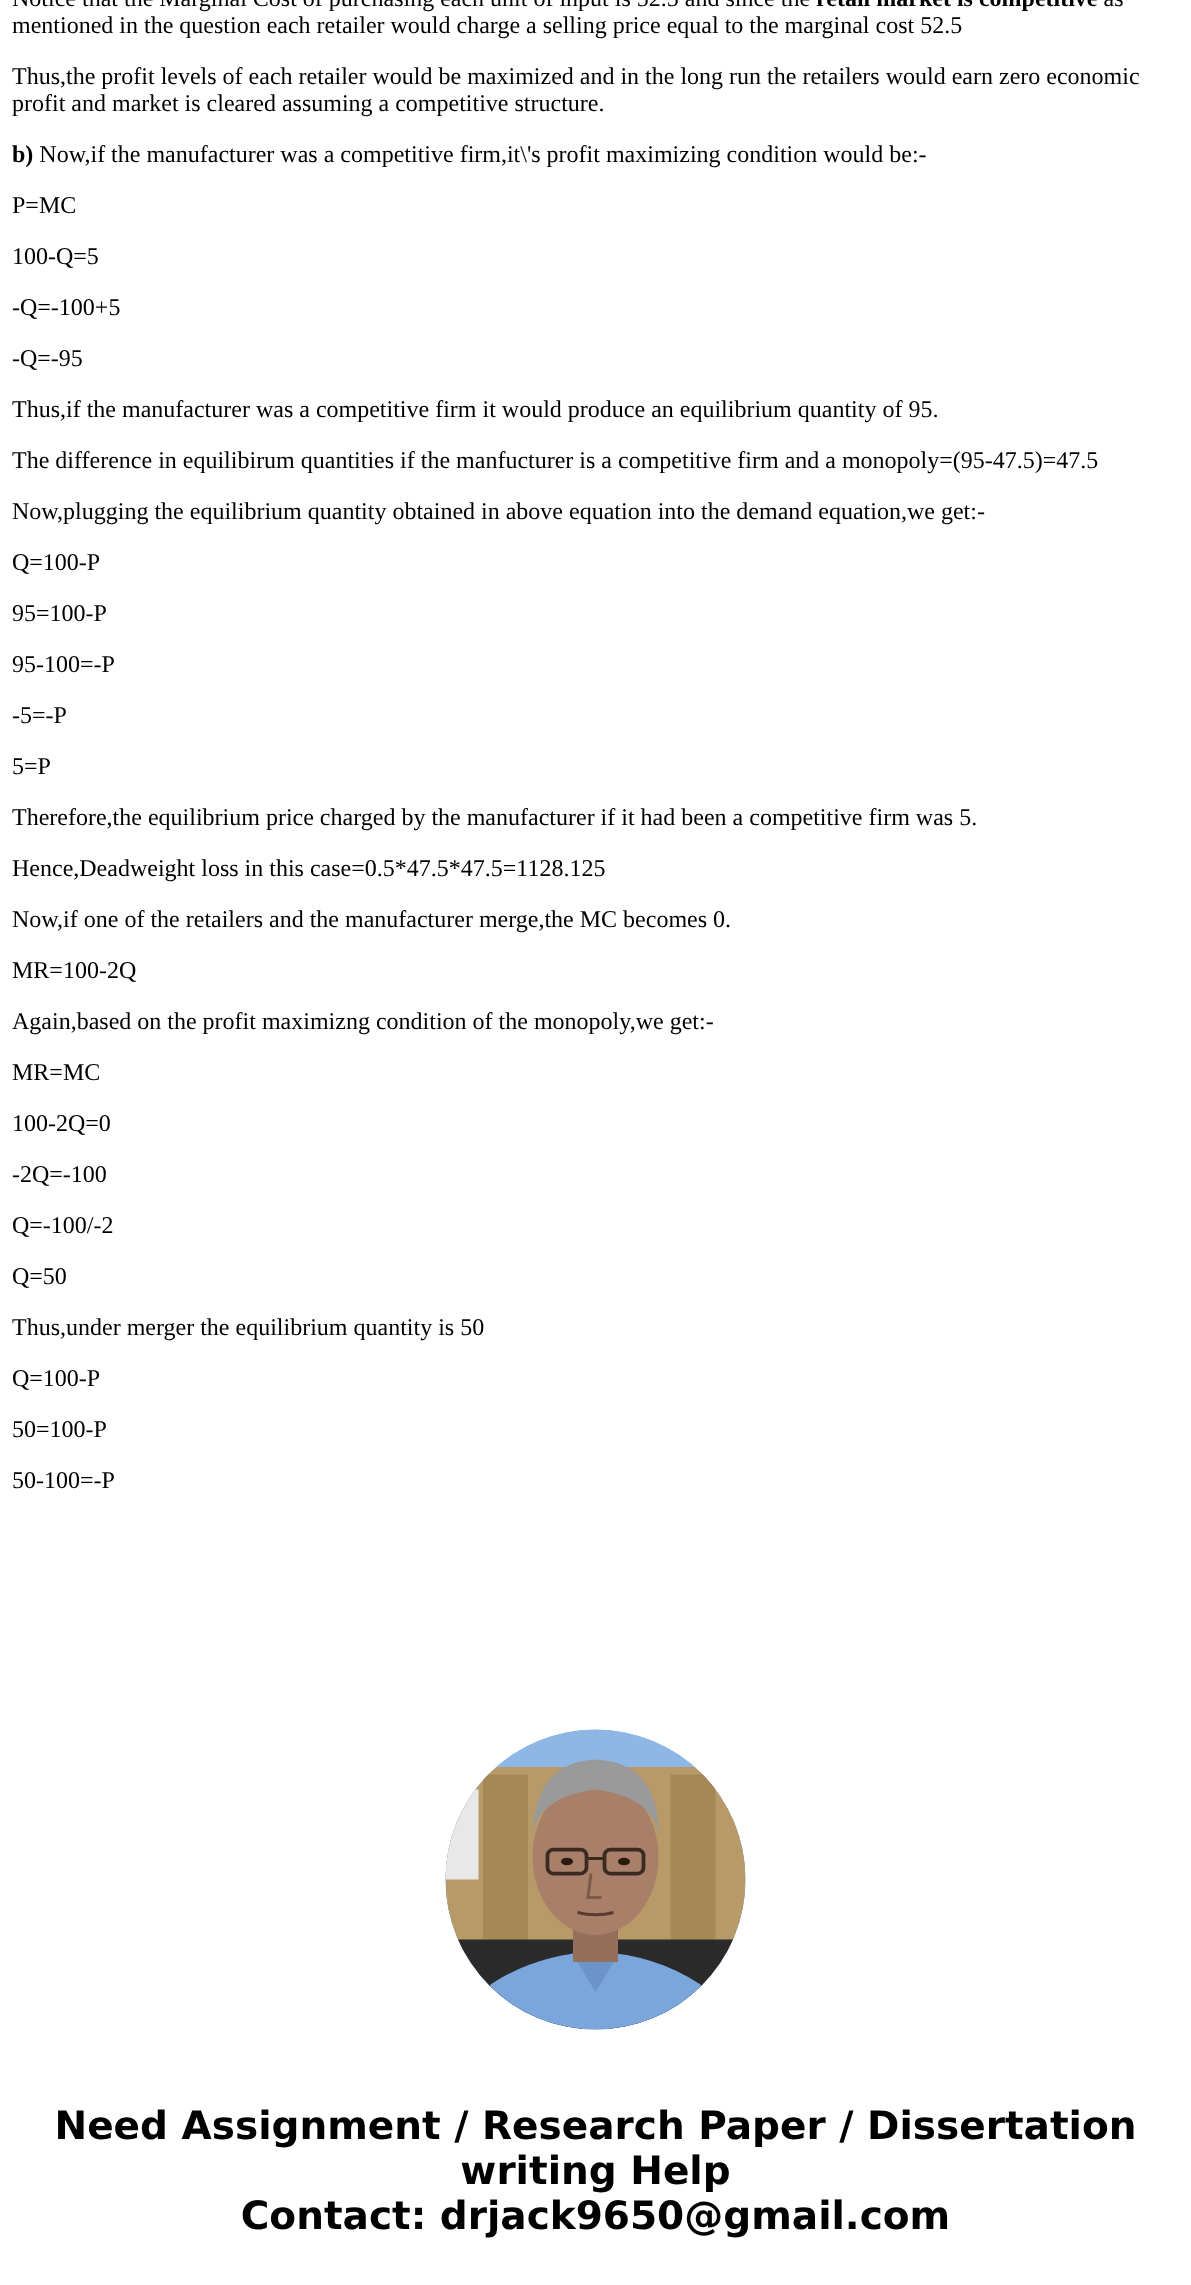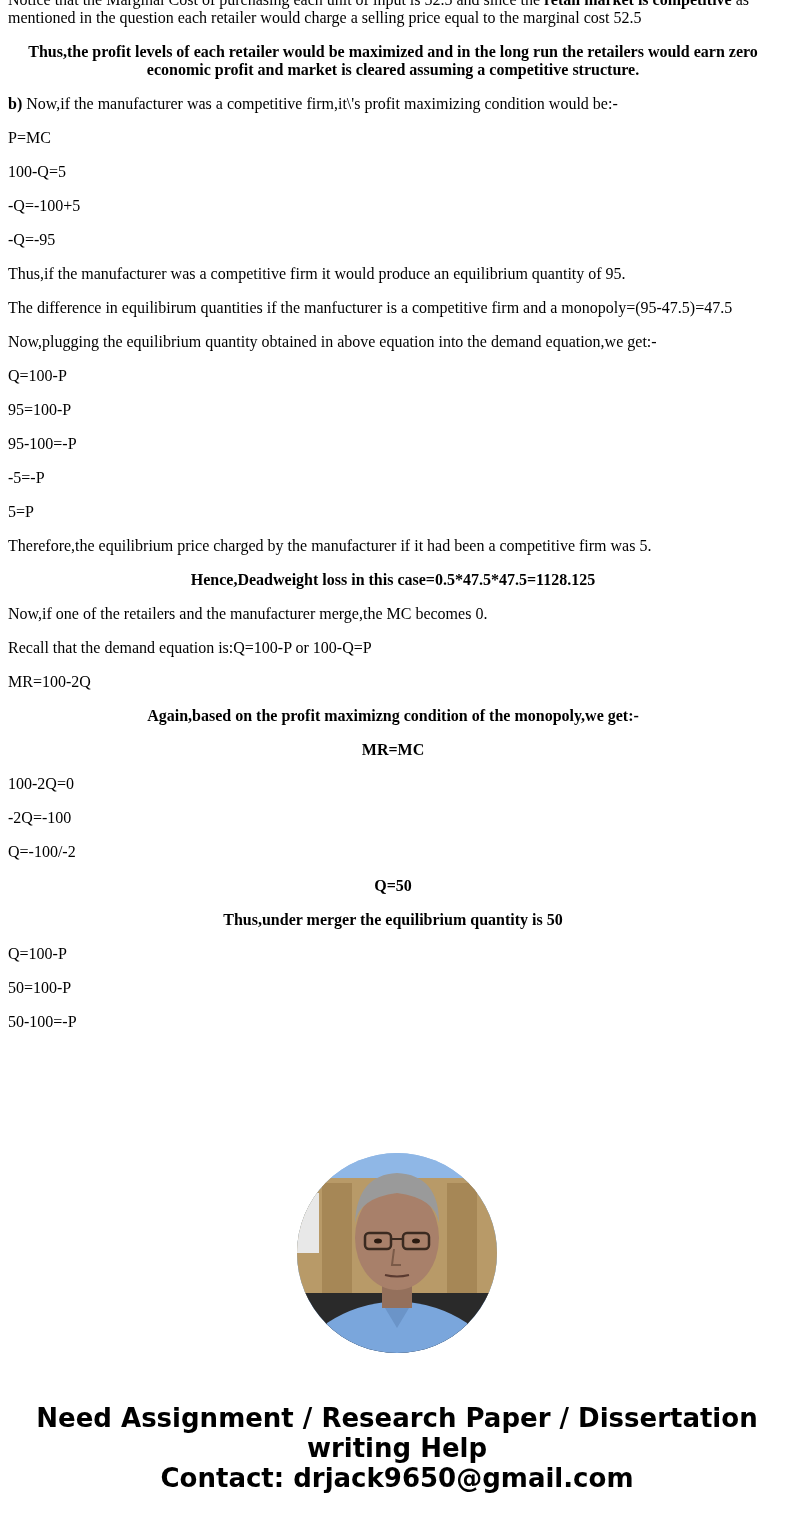--- a/index.html
+++ b/index.html
@@ -28,22 +28,21 @@
       top: -9px;
       width: 770px;
       font-family: "Liberation Serif", serif;
       font-size: 16px;
       line-height: 18px;
     }
     .content p {
       margin: 0 0 16px 0;
     }
     .content p.bold {
-      font-weight: bold;
-      text-align: center;
+      font-weight: normal;
     }
     .content b {
       font-weight: bold;
     }
     .avatar-wrap {
       position: absolute;
       left: 297px;
       top: 1153px;
       width: 200px;
       height: 200px;
@@ -87,21 +86,20 @@
         <p>The difference in equilibirum quantities if the manfucturer is a competitive firm and a monopoly=(95-47.5)=47.5</p>
         <p>Now,plugging the equilibrium quantity obtained in above equation into the demand equation,we get:-</p>
         <p>Q=100-P</p>
         <p>95=100-P</p>
         <p>95-100=-P</p>
         <p>-5=-P</p>
         <p>5=P</p>
         <p>Therefore,the equilibrium price charged by the manufacturer if it had been a competitive firm was 5.</p>
         <p class="bold">Hence,Deadweight loss in this case=0.5*47.5*47.5=1128.125</p>
         <p>Now,if one of the retailers and the manufacturer merge,the MC becomes 0.</p>
-        <p>Recall that the demand equation is:Q=100-P or 100-Q=P</p>
         <p>MR=100-2Q</p>
         <p class="bold">Again,based on the profit maximizng condition of the monopoly,we get:-</p>
         <p class="bold">MR=MC</p>
         <p>100-2Q=0</p>
         <p>-2Q=-100</p>
         <p>Q=-100/-2</p>
         <p class="bold">Q=50</p>
         <p class="bold">Thus,under merger the equilibrium quantity is 50</p>
         <p>Q=100-P</p>
         <p>50=100-P</p>

